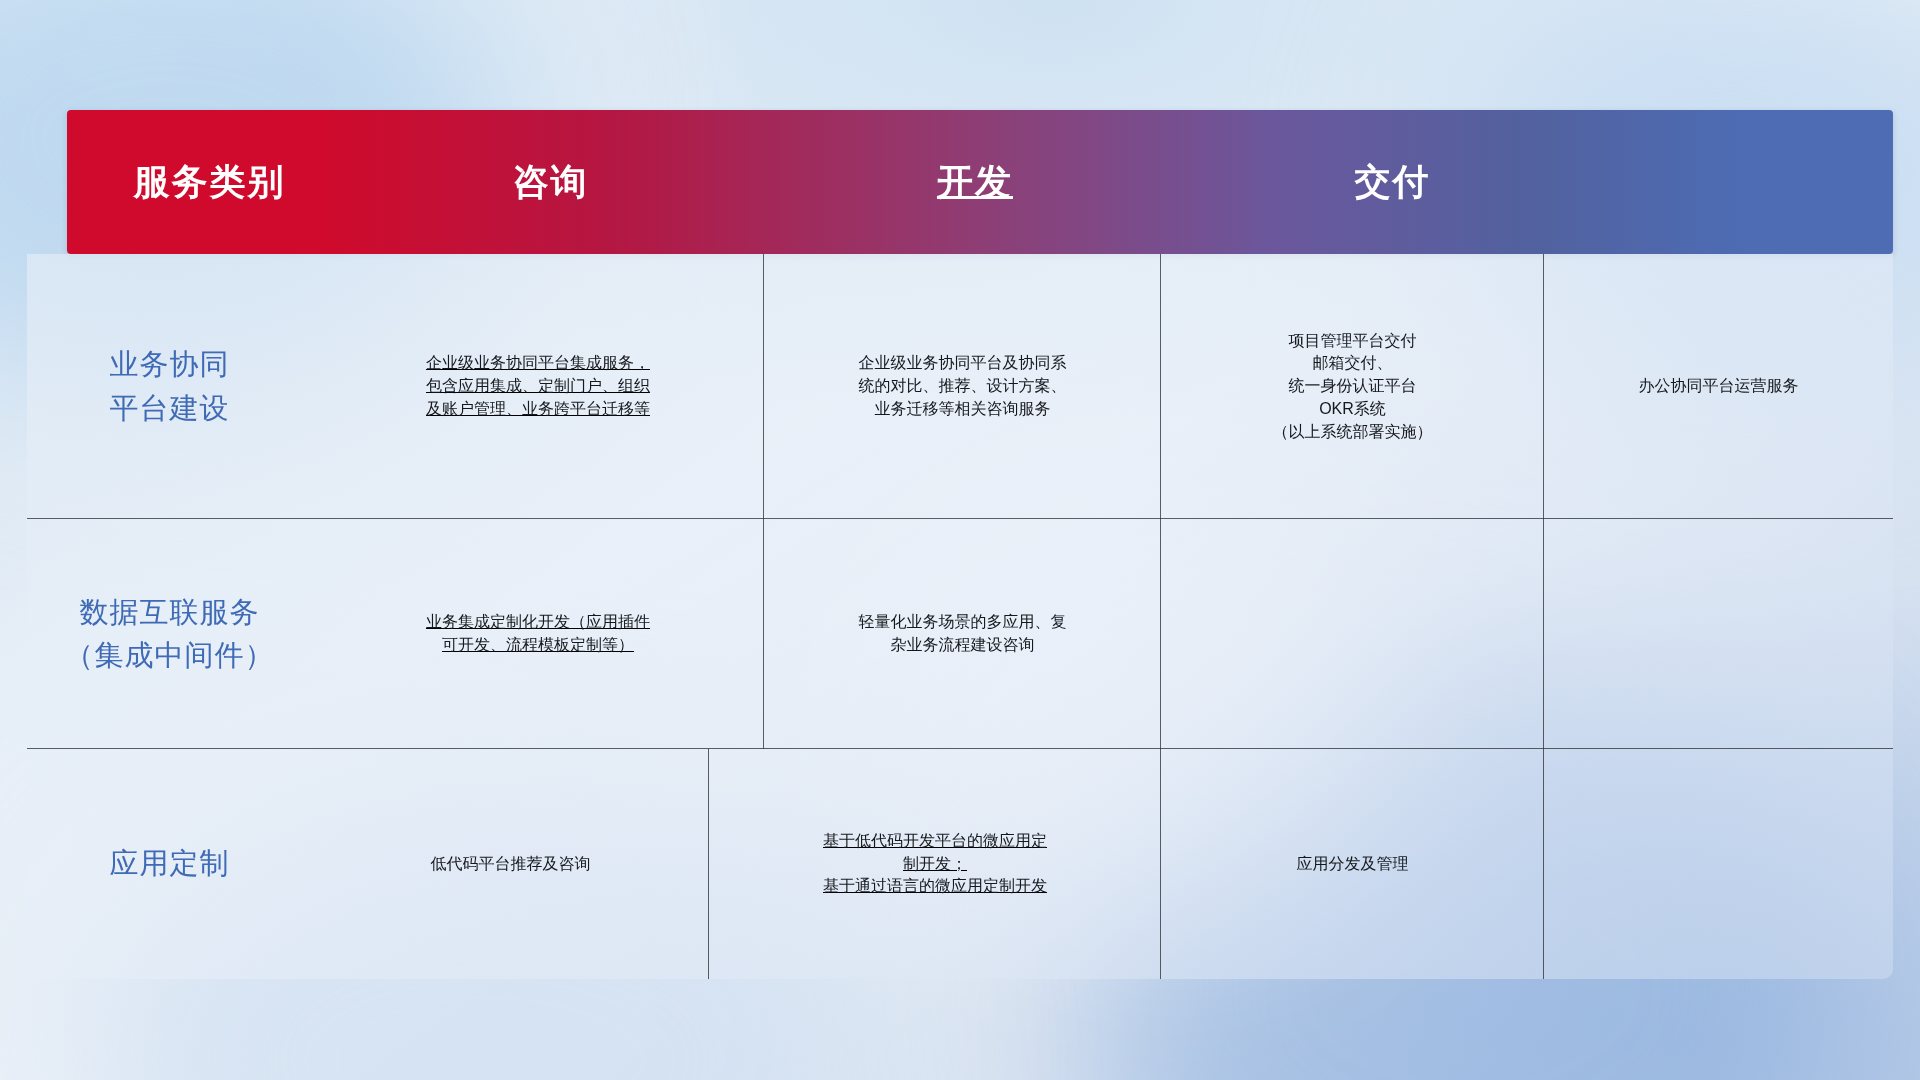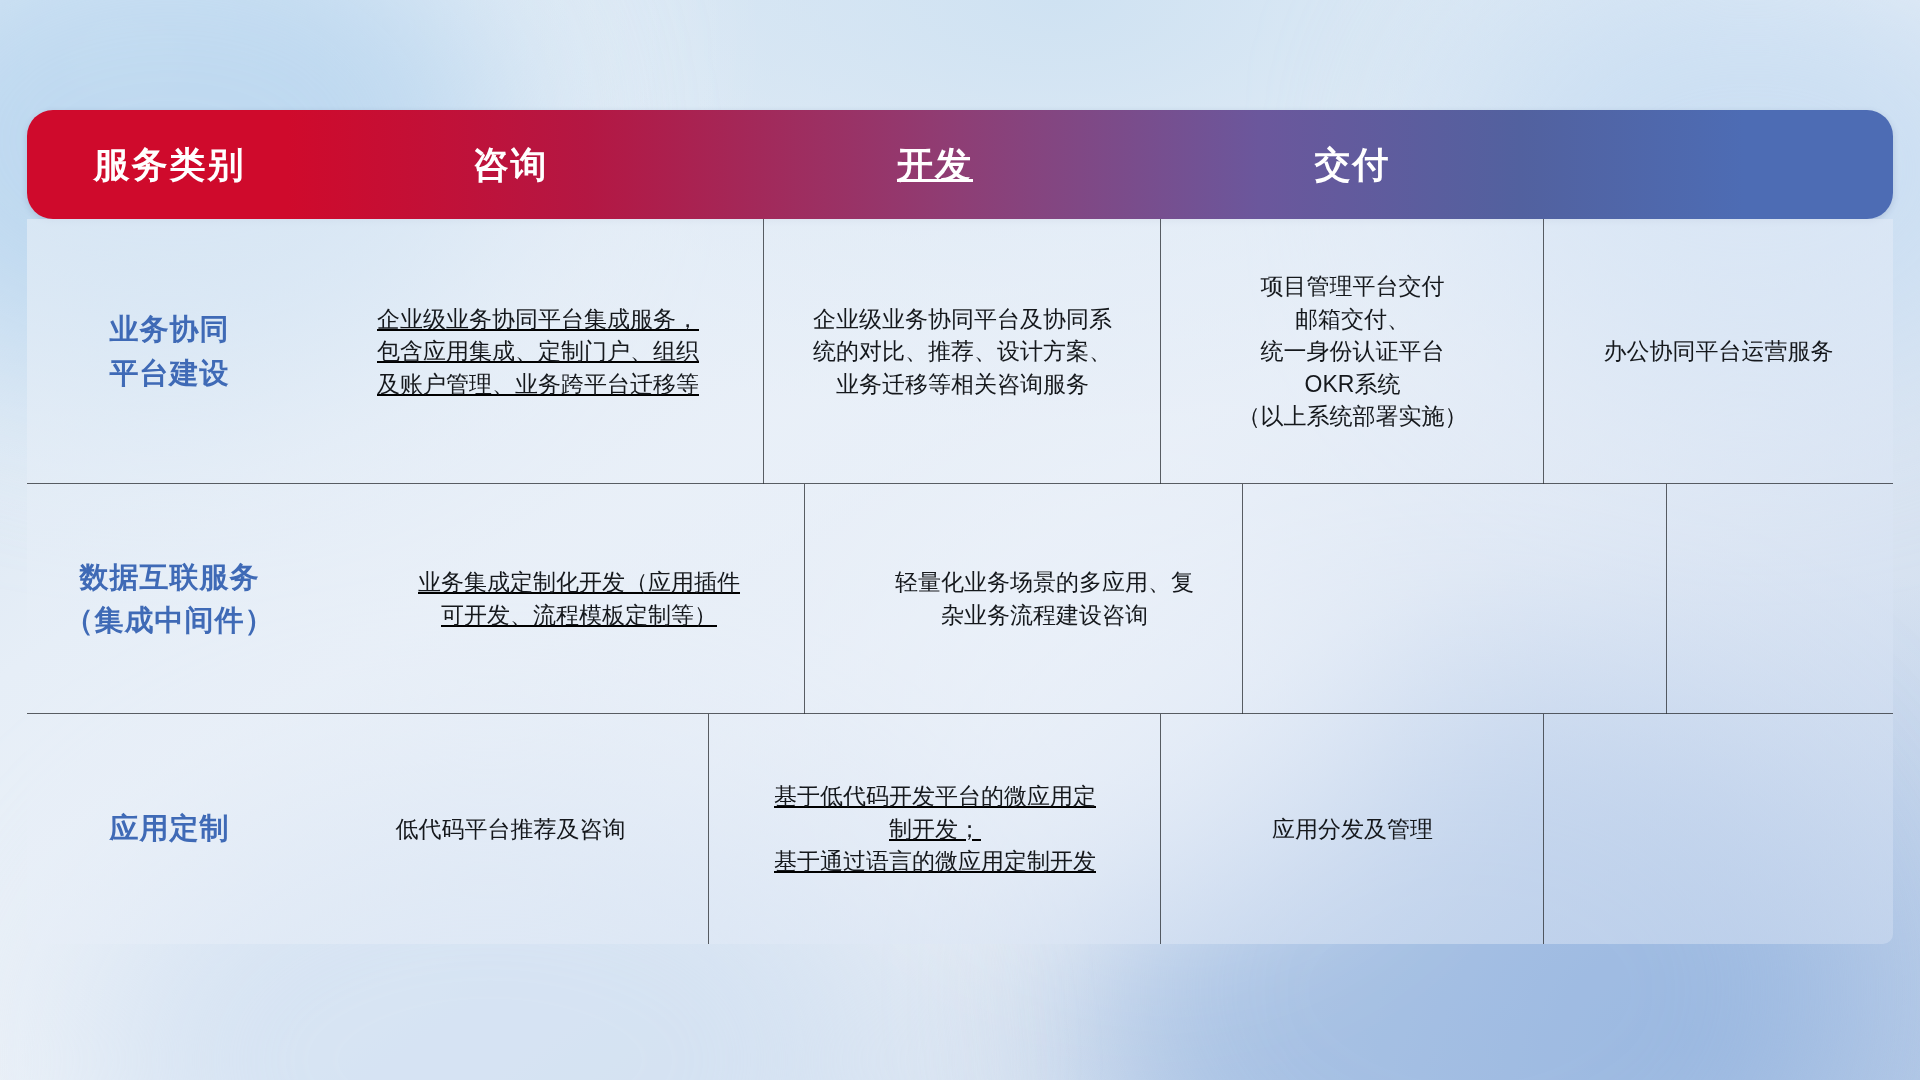--- a/index.html
+++ b/index.html
@@ -40,35 +40,36 @@
     position: absolute;
     left: 27px;
     top: 110px;
     width: 1866px;
     height: 850px;
   }
 
   
   .thead {
     position: relative;
-    height: 109px;
-    border-radius: 26px;
+    height: 144px;
+    border-radius: 4px;
     background: linear-gradient(90deg,
         #cf0a2c 0%,
         #cf0a2c 14%,
         #b41743 30%,
         #8e3e75 50%,
         #6b579c 66%,
         #52619f 80%,
         #4d6cb4 92%,
         #4d6cb4 100%);
     box-shadow: 0 2px 6px rgba(60,80,120,0.18);
     display: flex;
     align-items: center;
     overflow: hidden;
+    margin-left: 40px;
   }
   .th {
     color: #ffffff;
     font-size: 36px;
     font-weight: bold;
     text-align: center;
     letter-spacing: 2px;
     line-height: 1;
   }
 
@@ -90,21 +91,21 @@
         rgba(205,219,240,0.60) 100%);
     border-bottom-left-radius: 10px;
     border-bottom-right-radius: 10px;
   }
   .trow {
     display: flex;
     align-items: stretch;
     position: relative;
   }
   .r1 { height: 265px; }
-  .r2 { height: 230px; gap: 41px; }
+  .r2 { height: 230px; }
   .r3 { height: 230px; }
 
   .hline {
     position: absolute;
     left: 0;
     right: 0;
     height: 1px;
     background: #2f3338;
     opacity: 0.78;
   }
@@ -112,38 +113,38 @@
   .td {
     display: flex;
     align-items: center;
     justify-content: center;
     text-align: center;
     position: relative;
     box-sizing: border-box;
     padding: 4px 12px;
   }
   .td .cell-text {
-    font-size: 23px;
+    font-size: 16px;
     line-height: 1.42;
     color: #15181c;
     white-space: pre-line;
   }
   
   .vline {
     position: absolute;
     top: 0;
     bottom: 0;
     width: 1px;
     background: #2f3338;
     opacity: 0.78;
   }
 
   .cat .cat-text {
     font-size: 29px;
-    font-weight: bold;
+    font-weight: normal;
     color: #3f6ab6;
     line-height: 1.5;
     letter-spacing: 1px;
     white-space: pre-line;
     text-align: center;
   }
 </style>
 </head>
 <body>
 

